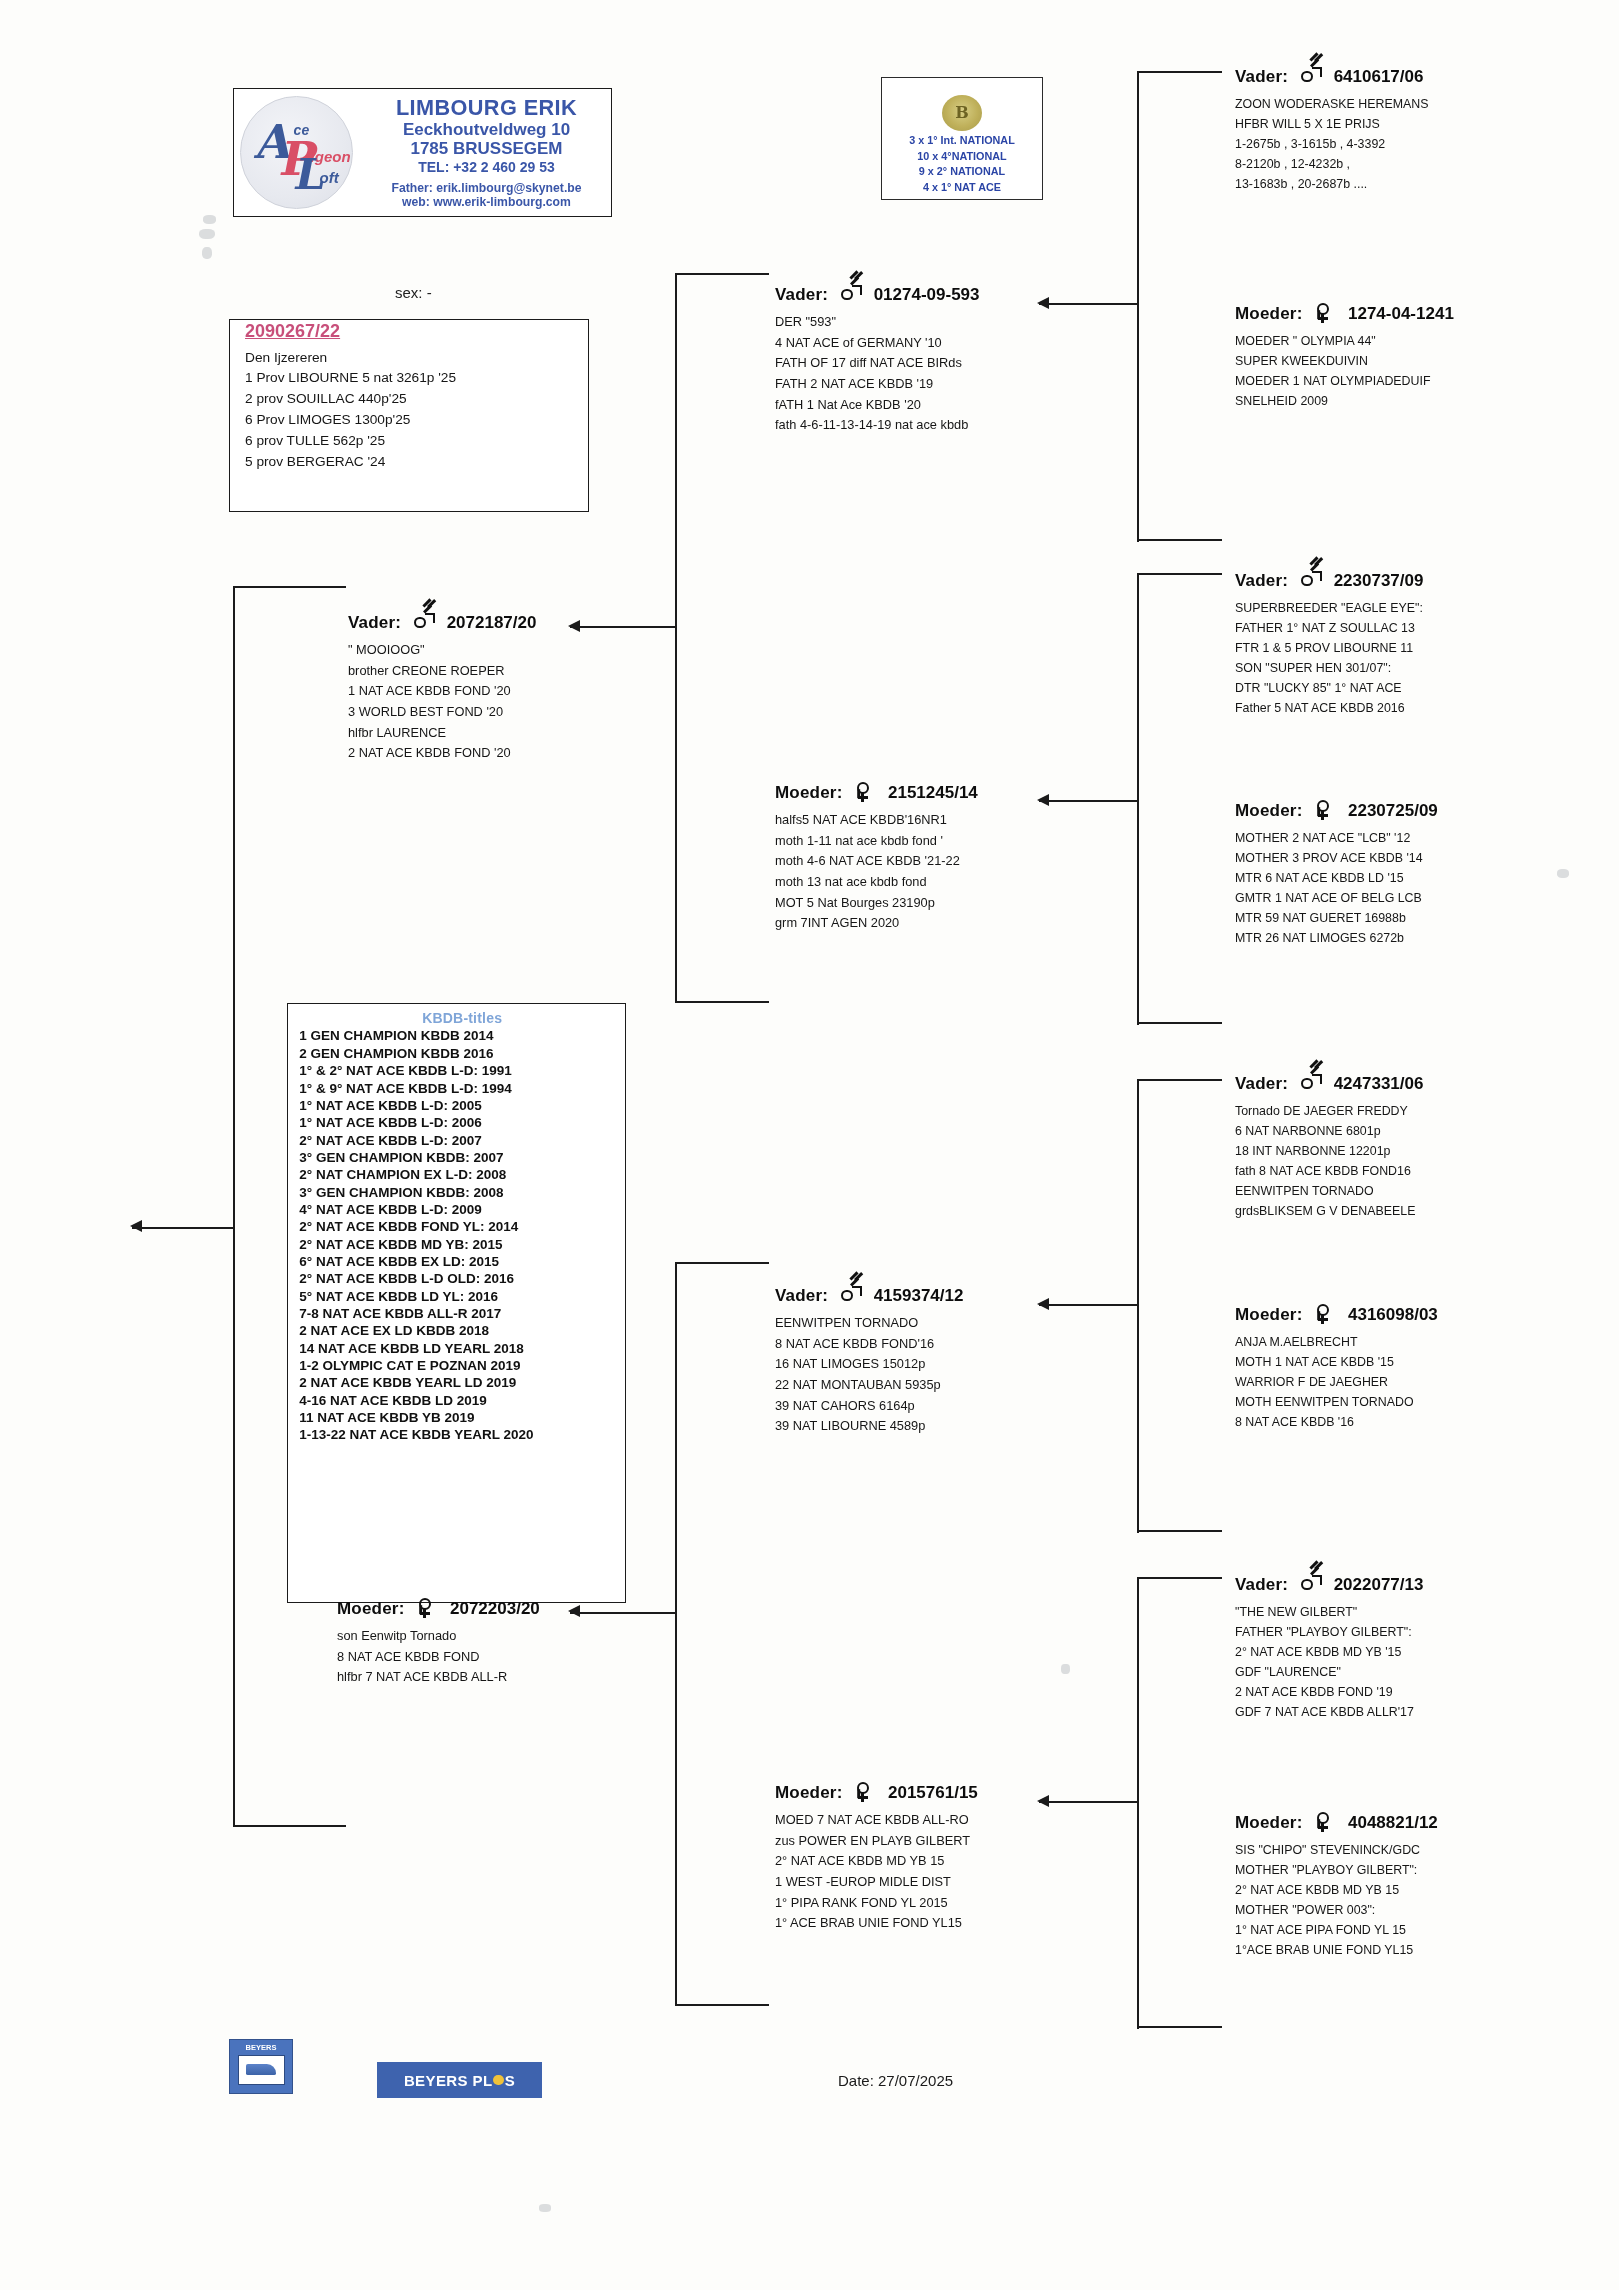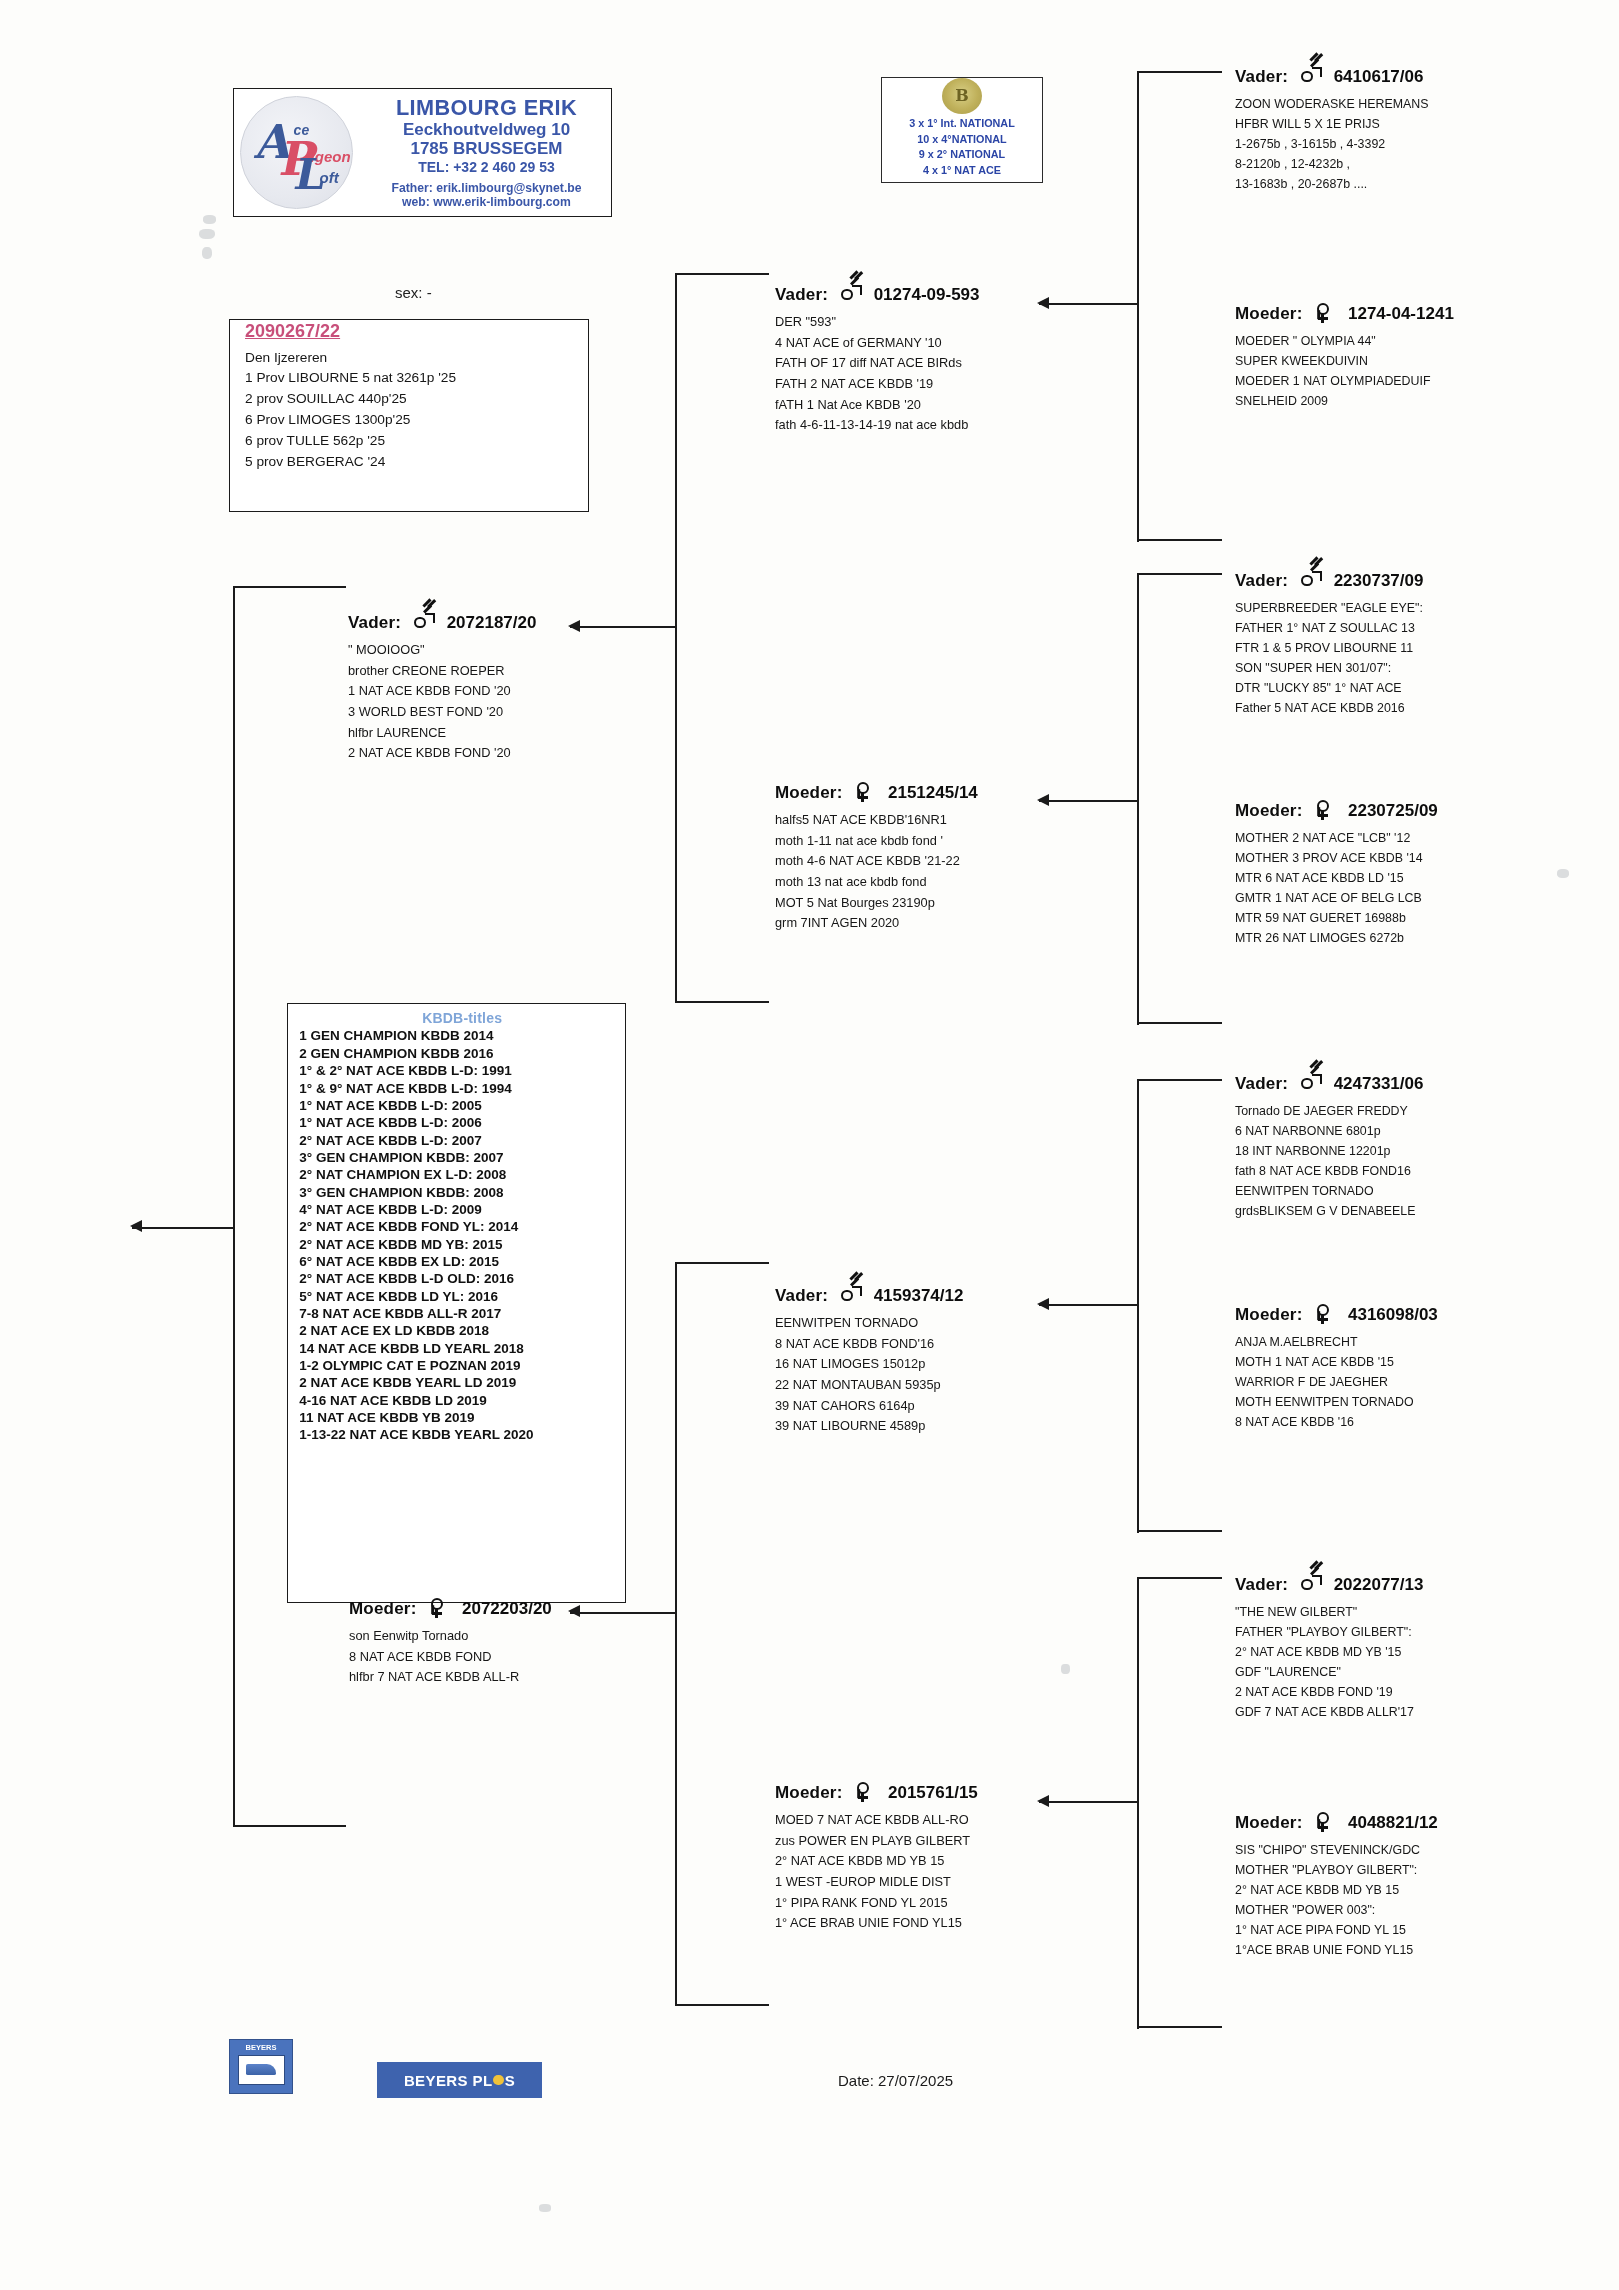--- a/index.html
+++ b/index.html
@@ -53,21 +53,21 @@
   .loft-text{margin-left:9.4px;text-align:center;flex:1;line-height:1.12;}
   .loft-text .l1{font-size:21.7px;font-weight:bold;color:#3a56a8;letter-spacing:0.4px;}
   .loft-text .l2,.loft-text .l3{font-size:17px;font-weight:bold;color:#3a56a8;}
   .loft-text .l4{font-size:14px;font-weight:bold;color:#3a56a8;margin-top:1.9px;}
   .loft-text .l5{font-size:12.2px;font-weight:bold;color:#3a56a8;margin-top:6.6px;}
   .loft-text .l6{font-size:12.2px;font-weight:bold;color:#3a56a8;}
 
   
   .nat-card{
     position:absolute;left:881px;top:77px;width:160px;height:104px;
-    border:0.9px solid #2b2b2b;background:#fff;text-align:center;padding-top:0;
+    border:0.9px solid #2b2b2b;background:#fff;text-align:center;padding-top:17px;
   }
   .nat-emb{
     width:40px;height:36px;margin:0 auto 1.9px;border-radius:50%;
     background:radial-gradient(circle at 50% 45%,#d8cf86 0%,#bfb05a 55%,#a79a49 100%);
     position:relative;
   }
   .nat-emb:after{
     content:"B";position:absolute;left:0;right:0;top:7.5px;
     font-size:16px;font-weight:bold;color:#6d6323;font-family:"DejaVu Serif",serif;
   }
@@ -282,21 +282,21 @@
       <span class="idn">2072187/20</span>
     </div>
     <div class="ln">" MOOIOOG"</div>
     <div class="ln">brother CREONE ROEPER</div>
     <div class="ln">1 NAT ACE KBDB FOND '20</div>
     <div class="ln">3 WORLD BEST FOND '20</div>
     <div class="ln">hlfbr LAURENCE</div>
     <div class="ln">2 NAT ACE KBDB FOND '20</div>
   </div>
 
-  <div class="ped" style="left:337px;top:1598px;margin-left:12px;">
+  <div class="ped" style="left:337px;top:1598px;">
     <div class="ttl">
       <span class="lbl">Moeder:</span>
       <span class="sym fem"><i></i></span>
       <span class="idn">2072203/20</span>
     </div>
     <div class="ln">son Eenwitp Tornado</div>
     <div class="ln">8 NAT ACE KBDB FOND</div>
     <div class="ln">hlfbr 7 NAT ACE KBDB ALL-R</div>
   </div>
 

